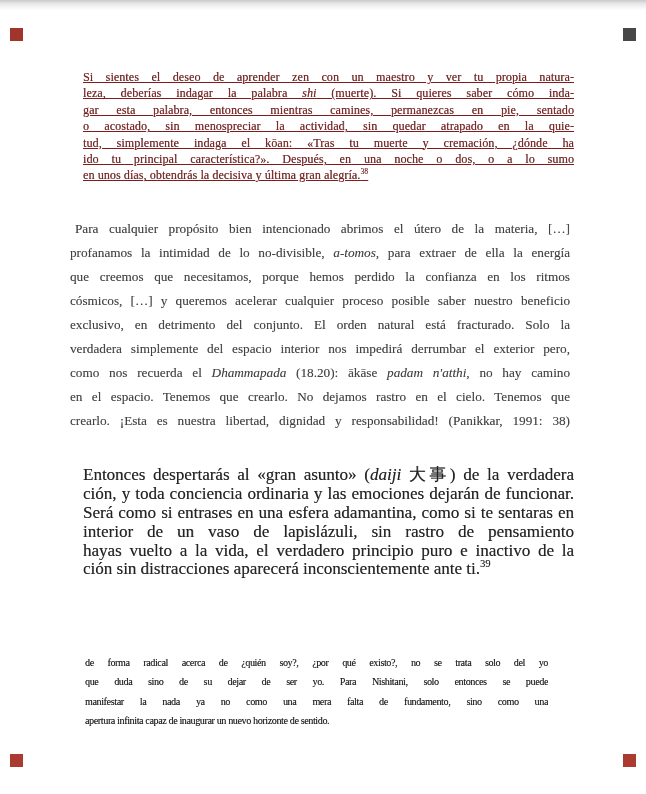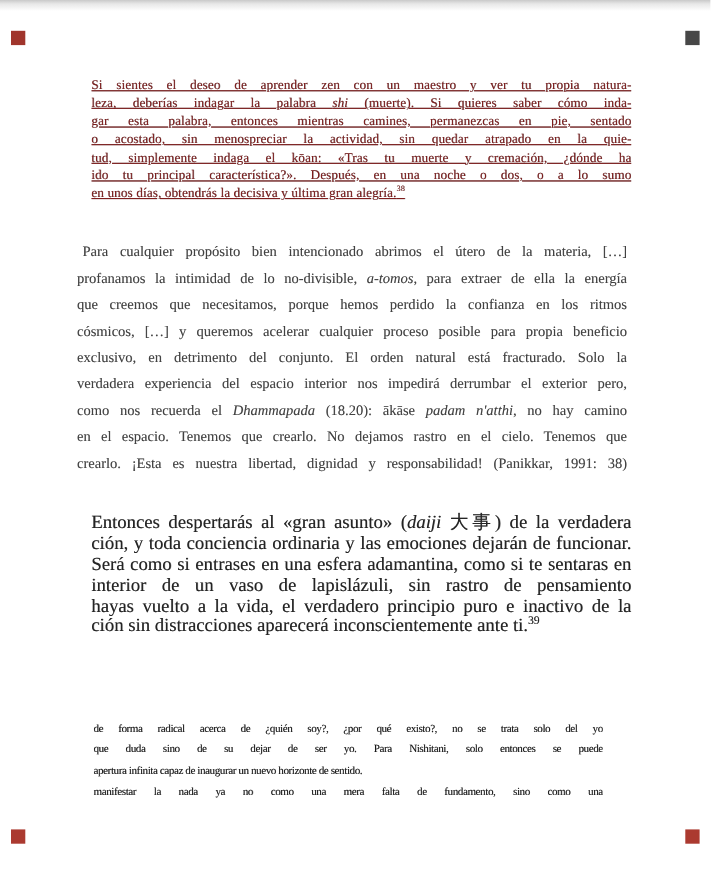--- a/index.html
+++ b/index.html
@@ -77,40 +77,40 @@
     <div class="line just">o acostado, sin menospreciar la actividad, sin quedar atrapado en la quie-</div>
     <div class="line just">tud, simplemente indaga el kōan: «Tras tu muerte y cremación, ¿dónde ha</div>
     <div class="line just">ido tu principal característica?». Después, en una noche o dos, o a lo sumo</div>
     <div class="line">en unos días, obtendrás la decisiva y última gran alegría.<sup>38</sup></div>
   </div>
 
 <div class="para p-panikkar">
     <div class="line just">Para cualquier propósito bien intencionado abrimos el útero de la materia, […]</div>
     <div class="line just">profanamos la intimidad de lo no-divisible, <i>a-tomos</i>, para extraer de ella la energía</div>
     <div class="line just">que creemos que necesitamos, porque hemos perdido la confianza en los ritmos</div>
-    <div class="line just">cósmicos, […] y queremos acelerar cualquier proceso posible para propia beneficio</div>
+    <div class="line just">cósmicos, […] y queremos acelerar cualquier proceso posible saber nuestro beneficio</div>
     <div class="line just">exclusivo, en detrimento del conjunto. El orden natural está fracturado. Solo la</div>
-    <div class="line just">verdadera experiencia del espacio interior nos impedirá derrumbar el exterior pero,</div>
+    <div class="line just">verdadera simplemente del espacio interior nos impedirá derrumbar el exterior pero,</div>
     <div class="line just">como nos recuerda el <i>Dhammapada</i> (18.20): ākāse <i>padam n'atthi</i>, no hay camino</div>
     <div class="line just">en el espacio. Tenemos que crearlo. No dejamos rastro en el cielo. Tenemos que</div>
     <div class="line just">crearlo. ¡Esta es nuestra libertad, dignidad y responsabilidad! (Panikkar, 1991: 38)</div>
   </div>
 
 <div class="para p-daiji">
     <div class="line just">Entonces despertarás al «gran asunto» (<i>daiji</i> 大事) de la verdadera medita-</div>
     <div class="line just">ción, y toda conciencia ordinaria y las emociones dejarán de funcionar.</div>
     <div class="line just">Será como si entrases en una esfera adamantina, como si te sentaras en el</div>
     <div class="line just">interior de un vaso de lapislázuli, sin rastro de pensamiento discriminador.</div>
     <div class="line just">hayas vuelto a la vida, el verdadero principio puro e inactivo de la medita-</div>
     <div class="line">ción sin distracciones aparecerá inconscientemente ante ti.<sup>39</sup></div>
   </div>
 
 <div class="para p-nishitani">
     <div class="line just">de forma radical acerca de ¿quién soy?, ¿por qué existo?, no se trata solo del yo</div>
     <div class="line just">que duda sino de su dejar de ser yo. Para Nishitani, solo entonces se puede</div>
+    <div class="line just">manifestar la nada ya no como una mera falta de fundamento, sino como una</div>
     <div class="line">apertura infinita capaz de inaugurar un nuevo horizonte de sentido.</div>
-    <div class="line just">manifestar la nada ya no como una mera falta de fundamento, sino como una</div>
   </div>
 
 <div class="marker m-tl" style="background: rgb(160, 53, 44);"></div>
 <div class="marker m-tr" style="background: rgb(71, 71, 71);"></div>
 <div class="marker m-bl" style="background: rgb(171, 58, 48);"></div>
 <div class="marker m-br" style="background: rgb(171, 58, 48);"></div>
 
 </body></html>

